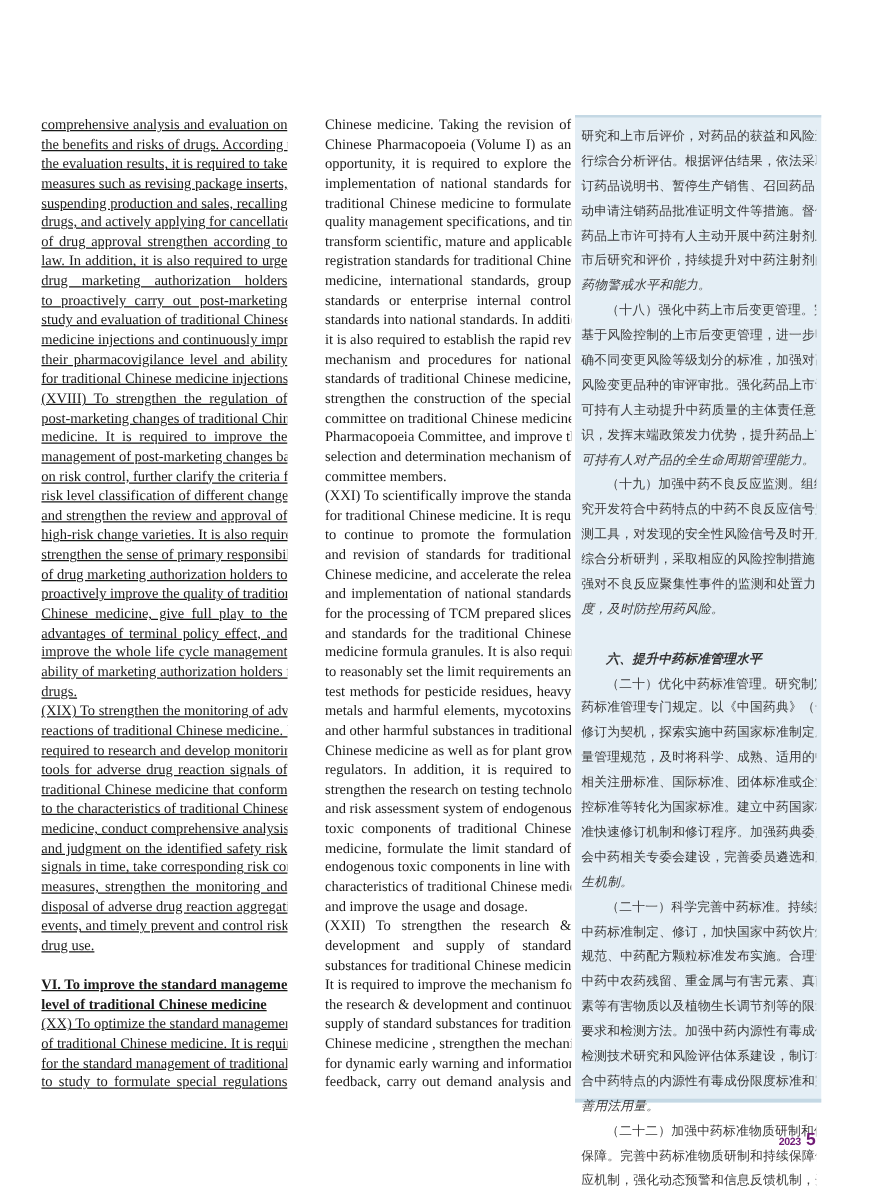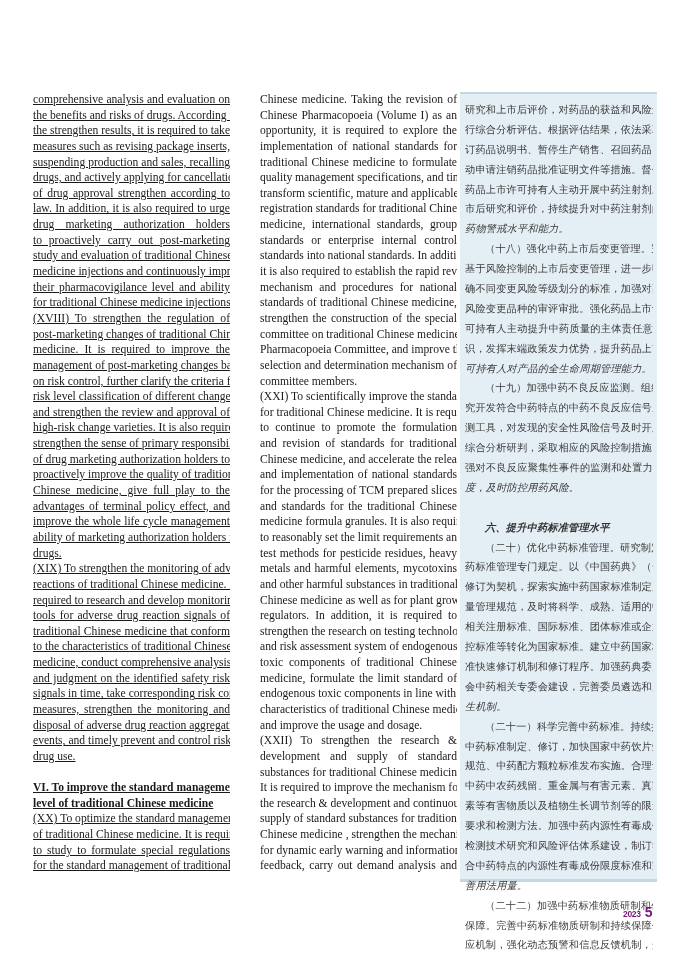--- a/index.html
+++ b/index.html
@@ -61,21 +61,21 @@
   }
   .folio .year { font-size: 8.5px; font-weight: bold; letter-spacing: -0.3px; }
   .folio .page { font-size: 14px; font-weight: bold; margin-left: 4px; }
 </style>
 </head>
 <body>
 
 <div class="col col-left">
     <div class="en-line">comprehensive analysis and evaluation on</div>
     <div class="en-line">the benefits and risks of drugs. According to</div>
-    <div class="en-line">the strengthen results, it is required to take</div>
+    <div class="en-line">the evaluation results, it is required to take</div>
     <div class="en-line">measures such as revising package inserts,</div>
     <div class="en-line">suspending production and sales, recalling</div>
     <div class="en-line">drugs, and actively applying for cancellation</div>
     <div class="en-line">of drug approval strengthen according to</div>
     <div class="en-line">law. In addition, it is also required to urge</div>
     <div class="en-line">drug marketing authorization holders</div>
     <div class="en-line">to proactively carry out post-marketing</div>
     <div class="en-line">study and evaluation of traditional Chinese</div>
     <div class="en-line">medicine injections and continuously improve</div>
     <div class="en-line">their pharmacovigilance level and ability</div>
@@ -107,22 +107,22 @@
     <div class="en-line">signals in time, take corresponding risk control</div>
     <div class="en-line">measures, strengthen the monitoring and</div>
     <div class="en-line">disposal of adverse drug reaction aggregation</div>
     <div class="en-line">events, and timely prevent and control risks in</div>
     <div class="en-line last">drug use.</div>
     <div class="en-gap"></div>
     <div class="en-line bold">VI. To improve the standard management</div>
     <div class="en-line last bold">level of traditional Chinese medicine</div>
     <div class="en-line">(XX) To optimize the standard management</div>
     <div class="en-line">of traditional Chinese medicine. It is required</div>
+    <div class="en-line">for the standard management of traditional</div>
     <div class="en-line">to study to formulate special regulations</div>
-    <div class="en-line">for the standard management of traditional</div>
   </div>
 <div class="col col-mid">
     <div class="en-line">Chinese medicine. Taking the revision of</div>
     <div class="en-line">Chinese Pharmacopoeia (Volume I) as an</div>
     <div class="en-line">opportunity, it is required to explore the</div>
     <div class="en-line">implementation of national standards for</div>
     <div class="en-line">traditional Chinese medicine to formulate</div>
     <div class="en-line">quality management specifications, and timely</div>
     <div class="en-line">transform scientific, mature and applicable</div>
     <div class="en-line">registration standards for traditional Chinese</div>

